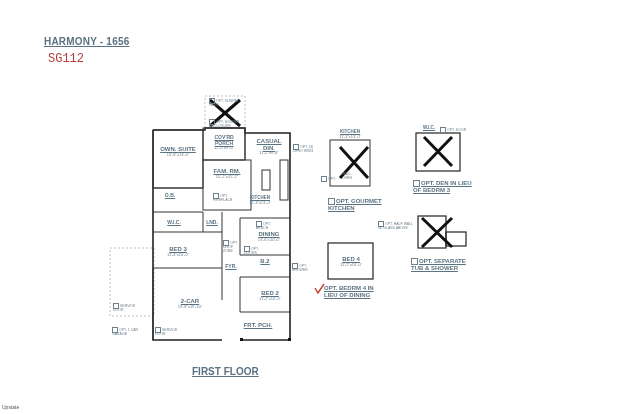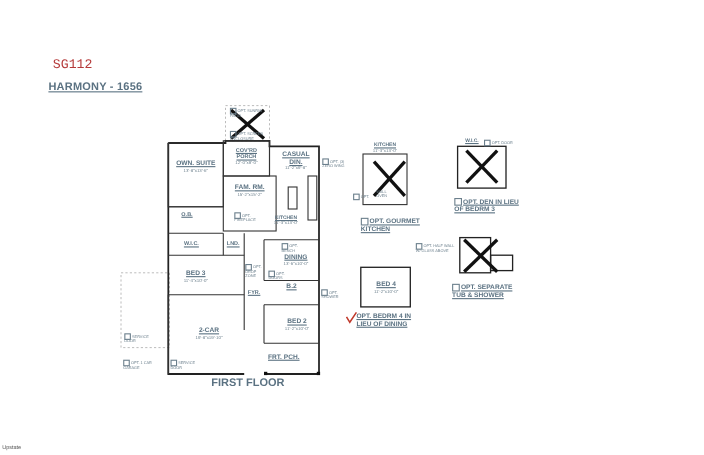--- a/index.html
+++ b/index.html
@@ -1,20 +1,20 @@
 <!DOCTYPE html>
 <html><head>
 <meta charset="utf-8">
 <style>
   html,body{margin:0;padding:0;background:#fff;}
   body{width:640px;height:414px;position:relative;overflow:hidden;font-family:"Liberation Sans",sans-serif;}
   .abs{position:absolute;}
-  .title{left:44px;top:36px;font-size:10px;font-weight:bold;color:#5b7282;text-decoration:underline;letter-spacing:0.2px;margin-top:38px;}
+  .title{left:44px;top:36px;font-size:10px;font-weight:bold;color:#5b7282;text-decoration:underline;letter-spacing:0.2px;}
   .code{left:48px;top:52px;font-size:12px;color:#b53a3a;font-family:Liberation Mono, monospace;}
-  .floor-label{left:192px;top:343px;font-size:10px;font-weight:bold;color:#5b7282;}
+  .floor-label{left:192px;top:366px;font-size:10px;font-weight:bold;color:#5b7282;text-decoration:underline;}
   .room{position:absolute;text-align:center;color:#5b7282;font-size:6px;font-weight:bold;line-height:1.1;}
   .room .dim{font-weight:normal;font-size:4px;color:#6b7f8c;display:block;}
   .room .name{text-decoration:underline;}
   .opt{position:absolute;font-size:3.5px;color:#6b7f8c;line-height:1.05;}
   .cb{display:inline-block;width:4px;height:4px;border:0.6px solid #6b7f8c;vertical-align:middle;margin-right:1px;}
   .optcap{position:absolute;font-size:6px;font-weight:bold;color:#5b7282;text-decoration:underline;line-height:1.15;}
   .optcap .cb{width:5px;height:5px;}
   .watermark{left:2px;top:404px;font-size:5px;color:#555;}
   svg{position:absolute;left:0;top:0;}
 </style>

